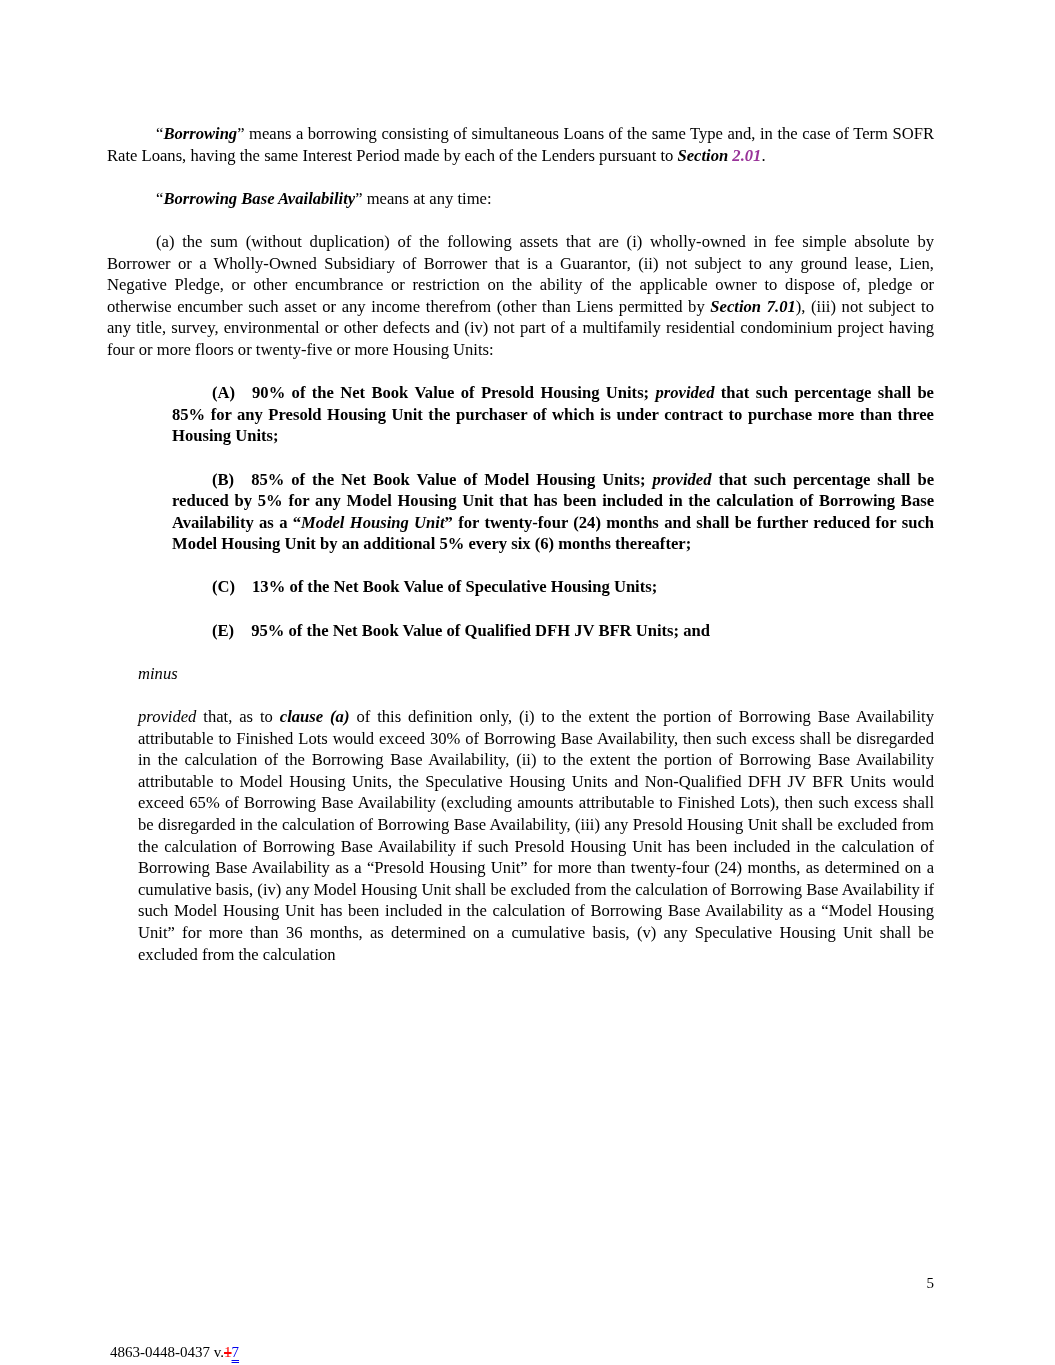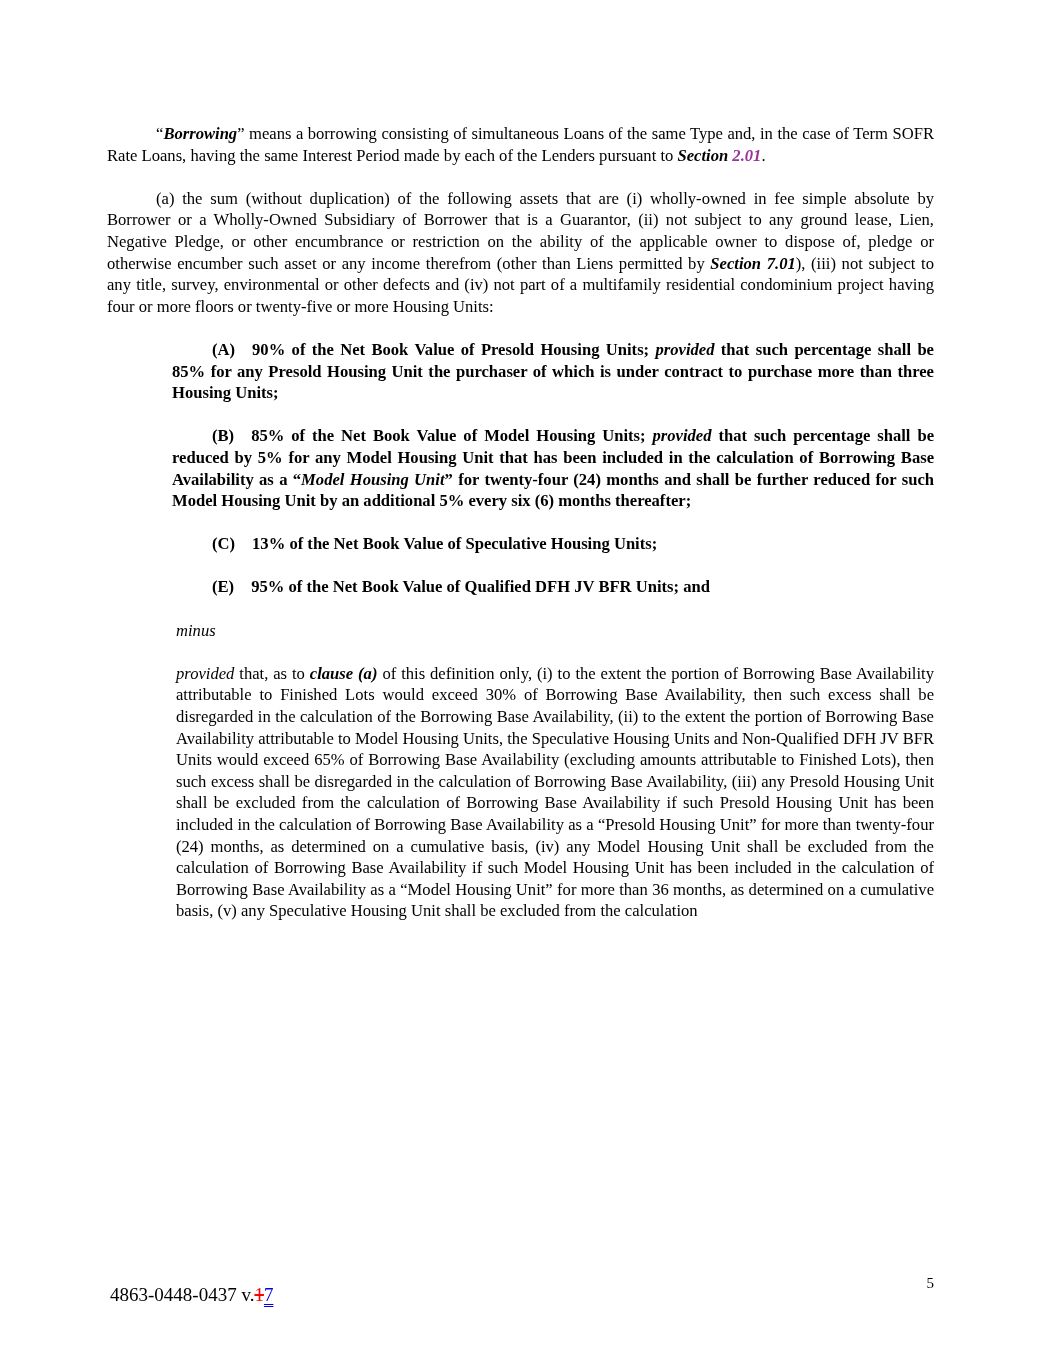--- a/index.html
+++ b/index.html
@@ -10,39 +10,40 @@
     background:#ffffff;
     font-family:"Liberation Serif", serif;
     font-size:16.6px;
     line-height:21.6px;
     color:#000000;
     overflow:hidden;
   }
   .content { position:absolute; top:123px; left:107px; width:827px; }
   p { margin:0 0 21.6px 0; text-align:justify; }
   .ind { text-indent:49px; }            
-  .block { margin-left:69px; }          
+  .block { margin-left:31px; }          
   .item  { margin-left:65px; text-indent:40px;font-weight:bold; } 
   .tab { display:inline-block; width:17px; }
   .bi { font-weight:bold; font-style:italic; }
   .i  { font-style:italic; }
   .ref { color:#993399; text-decoration:none; }
   .del { color:#ff0000; text-decoration:line-through; text-decoration-thickness:1.5px; }
   .ins { color:#0000ee; text-decoration:underline double; text-decoration-thickness:1px; text-underline-offset:2.5px; }
-  .footer { position:absolute; left:110px; top:1286px; font-size:19px; line-height:17px; }
+  .footer { position:absolute; left:110px; top:1344px; font-size:15px; line-height:17px; }
   .pagenum { position:absolute; right:121px; top:1274px; font-size:15px; line-height:19px; }
 </style>
 </head>
 <body>
 
 <div class="page">
   <div class="content">
 
     <p class="ind"><span>“</span><span class="bi">Borrowing</span><span>” means a borrowing consisting of simultaneous Loans of the same Type and, in the case of Term SOFR Rate Loans, having the same Interest Period made by each of the Lenders pursuant to </span><span class="bi">Section </span><span class="bi ref">2.01</span><span>.</span></p>
 
+    <p class="ind"><span>“</span><span class="bi">Borrowing Base Availability</span><span>” means at any time:</span></p>
 
     <p class="ind"><span>(a) the sum (without duplication) of the following assets that are (i) wholly-owned in fee simple absolute by Borrower or a Wholly-Owned Subsidiary of Borrower that is a Guarantor, (ii) not subject to any ground lease, Lien, Negative Pledge, or other encumbrance or restriction on the ability of the applicable owner to dispose of, pledge or otherwise encumber such asset or any income therefrom (other than Liens permitted by </span><span class="bi">Section 7.01</span><span>), (iii) not subject to any title, survey, environmental or other defects and (iv) not part of a multifamily residential condominium project having four or more floors or twenty-five or more Housing Units:</span></p>
 
     <p class="item"><span>(A)</span><span class="tab"></span><span>90% of the Net Book Value of Presold Housing Units; </span><span class="i">provided</span><span> that such percentage shall be 85% for any Presold Housing Unit the purchaser of which is under contract to purchase more than three Housing Units;</span></p>
 
     <p class="item"><span>(B)</span><span class="tab"></span><span>85% of the Net Book Value of Model Housing Units; </span><span class="i">provided</span><span> that such percentage shall be reduced by 5% for any Model Housing Unit that has been included in the calculation of Borrowing Base Availability as a “</span><span class="i">Model Housing Unit</span><span>” for twenty-four (24) months and shall be further reduced for such Model Housing Unit by an additional 5% every six (6) months thereafter;</span></p>
 
     <p class="item"><span>(C)</span><span class="tab"></span><span>13% of the Net Book Value of Speculative Housing Units;</span></p>
 
 

